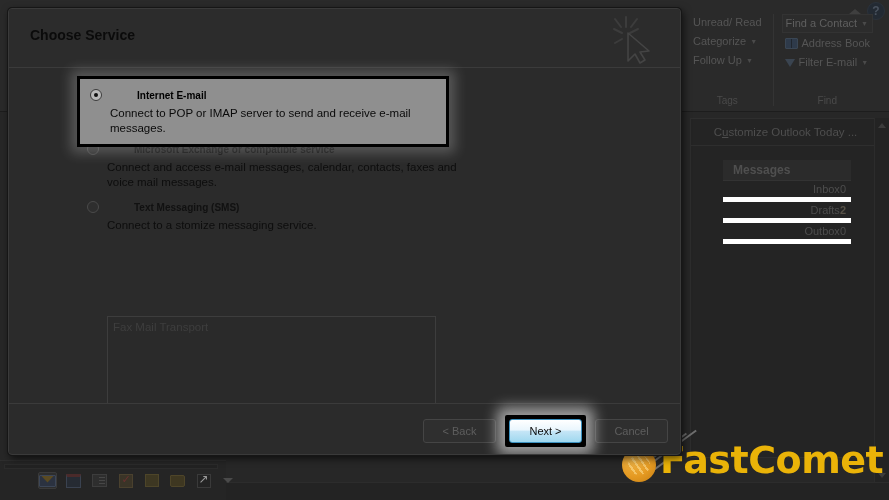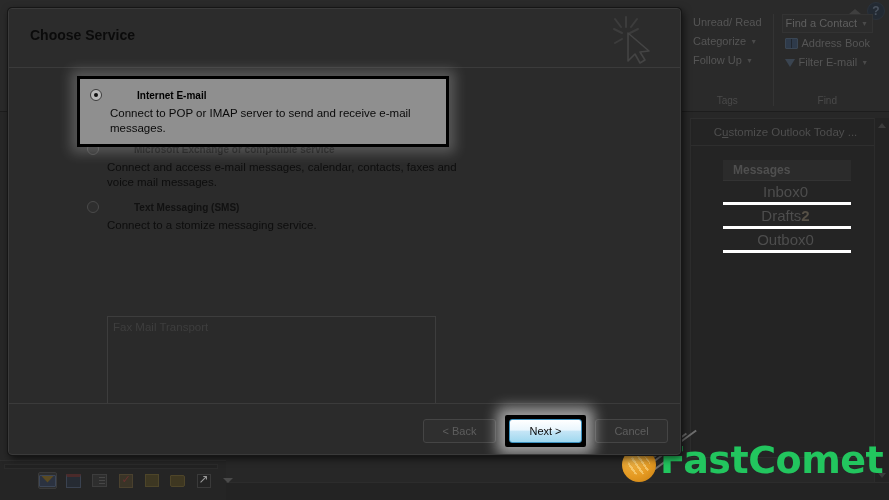--- a/index.html
+++ b/index.html
@@ -136,25 +136,25 @@
   .ot-msg-head {
     font-size: 12px;
     font-weight: bold;
     color: #4f4f4f;
     background: #2b2b2b;
     padding: 3px 0 3px 10px;
     border-bottom: 1px solid #333;
   }
   .ot-row {
     display: flex;
-    justify-content: center;
-    font-size: 15px;
+    justify-content: flex-end;
+    font-size: 11px;
     color: #4d4d4d;
     padding: 2px 5px 2px 2px;
-    border-bottom: 3px solid #ffffff;
+    border-bottom: 5px solid #ffffff;
   }
   .ot-row .v { color: #4d4d4d; }
   .ot-row .v.bold { font-weight: bold; color: #565046; }
 
   
   .vscroll {
     position: absolute;
     right: 0; top: 118px;
     width: 15px; height: 382px;
     background: #232323;
@@ -270,21 +270,21 @@
     left: 604px; top: 436px;
     width: 280px; height: 56px;
     pointer-events: none;
   }
   .fc-text {
     position: absolute;
     left: 56px; top: 2px;
     font-family: "DejaVu Sans", sans-serif;
     font-size: 38px;
     font-weight: bold;
-    color: #22c55e;
+    color: #eab308;
     letter-spacing: -0.5px;
   }
   .fc-ball {
     position: absolute;
     left: 18px; top: 12px;
     width: 34px; height: 34px;
     border-radius: 50%;
     background: radial-gradient(circle at 35% 32%, #f0b64a 0%, #e59a22 55%, #c57d12 100%);
   }
   .fc-ball:after {

